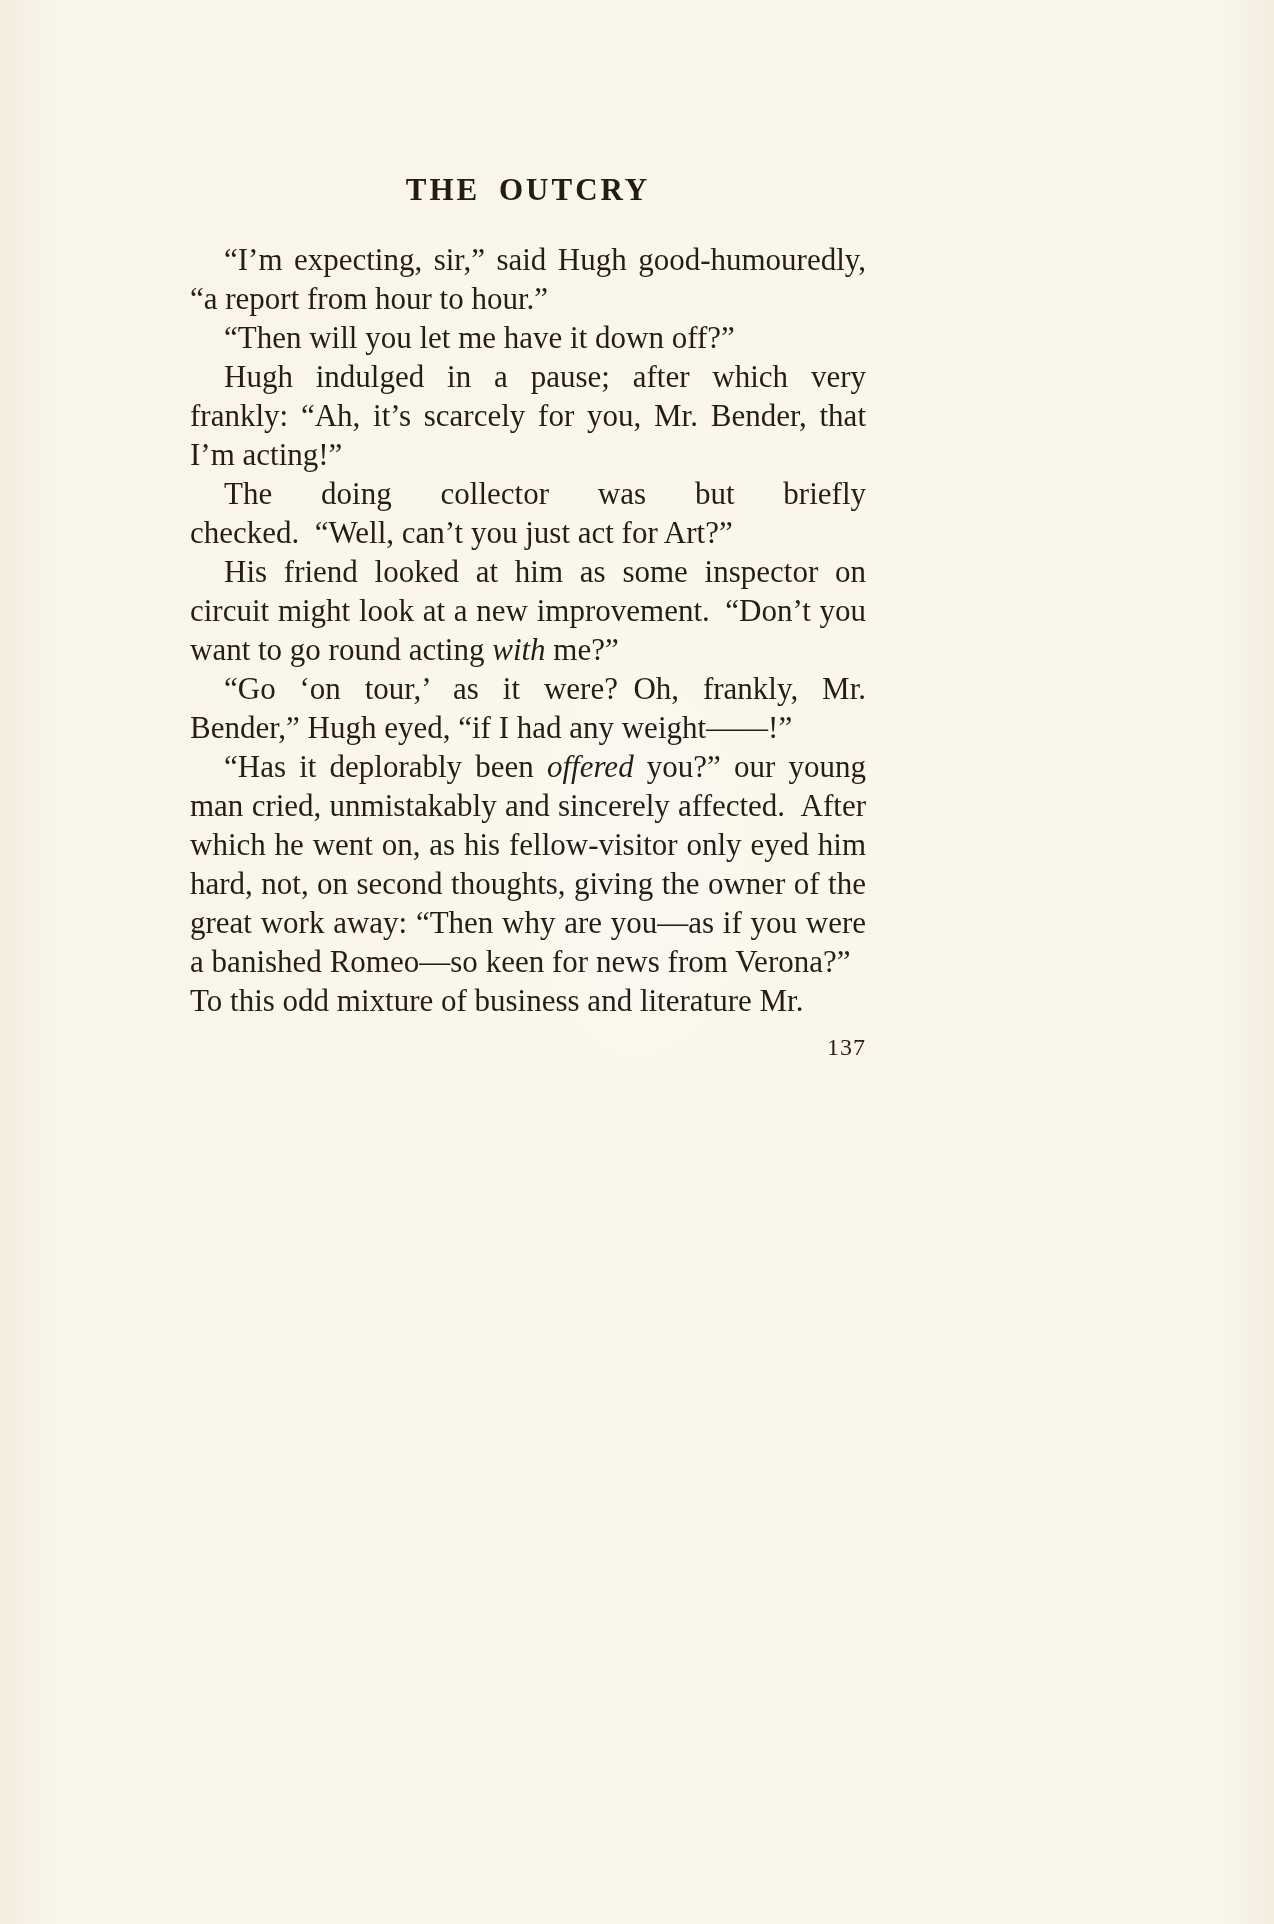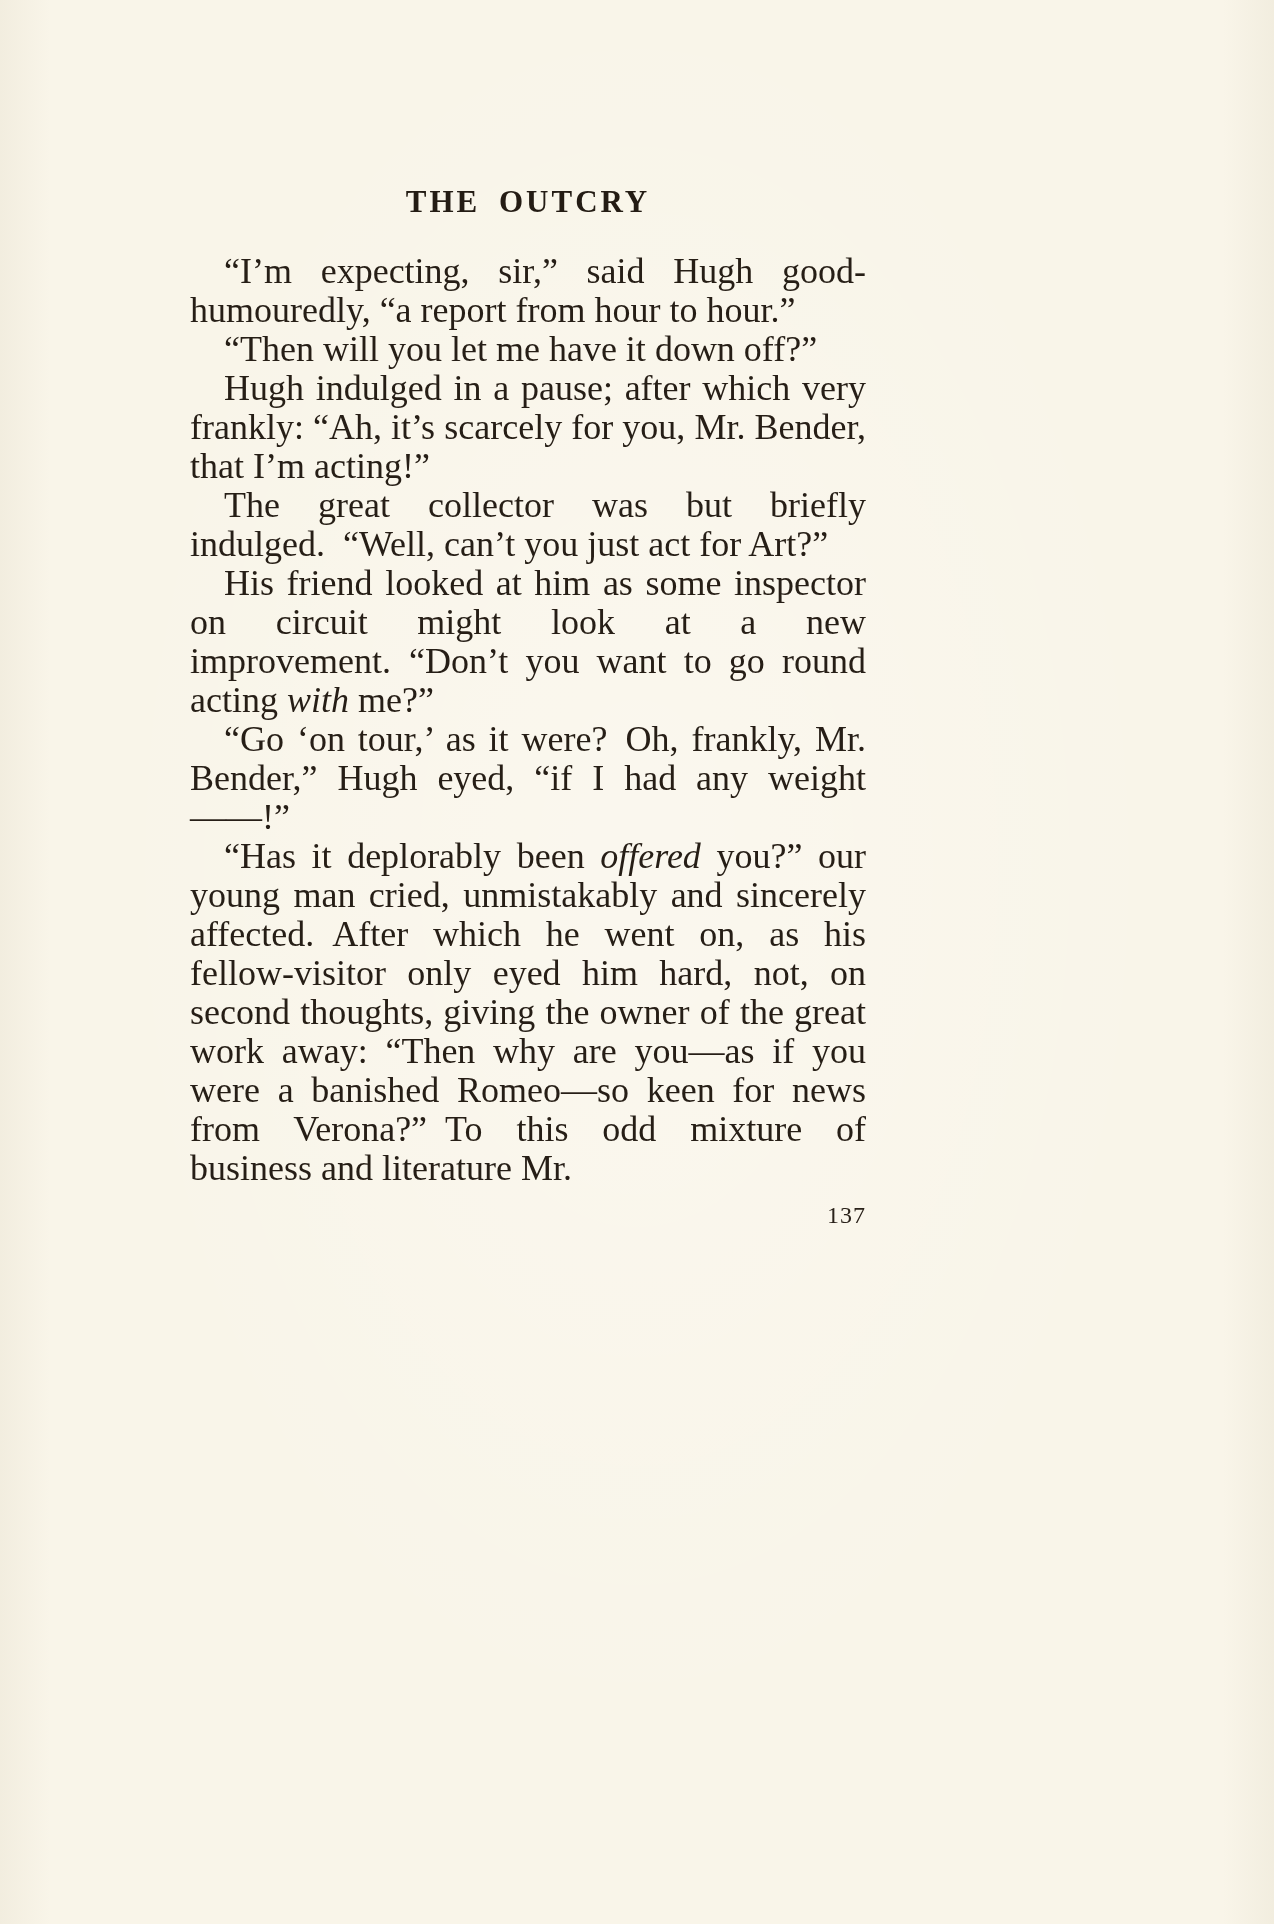--- a/index.html
+++ b/index.html
@@ -19,35 +19,35 @@
     position: absolute;
     inset: 0;
     background:
       radial-gradient(ellipse at 50% 45%, rgba(255,255,255,0.25) 0%, rgba(0,0,0,0) 60%),
       linear-gradient(90deg, rgba(190,180,150,0.12) 0%, rgba(0,0,0,0) 4%, rgba(0,0,0,0) 96%, rgba(190,180,150,0.12) 100%),
       #f9f5e9;
   }
   .text-block {
     position: absolute;
     left: 190px;
-    top: 184px;
+    top: 172px;
     width: 676px;
   }
   .title {
     margin: 0 0 32px 0;
     font-size: 31px;
     font-weight: bold;
     letter-spacing: 3px;
     text-align: center;
     word-spacing: 8px;
     color: #241c14;
   }
   .body-text p {
     margin: 0;
-    font-size: 36px;
+    font-size: 31px;
     line-height: 39px;
     text-align: justify;
     text-indent: 34px;
   }
   .body-text p i {
     font-style: italic;
     margin-top: 13px;
   }
   .folio {
     margin-top: 14px;
@@ -60,20 +60,20 @@
 </head>
 <body>
 
 <div class="scan-page">
   <div class="text-block">
     <h1 class="title">THE OUTCRY</h1>
     <div class="body-text">
         <p><span>“I’m expecting, sir,” said Hugh good-humouredly, “a report from hour to hour.”</span></p>
         <p><span>“Then will you let me have it down off?”</span></p>
         <p><span>Hugh indulged in a pause; after which very frankly: “Ah, it’s scarcely for you, Mr. Bender, that I’m acting!”</span></p>
-        <p><span>The great collector was but briefly indulged. “Well, can’t you just act for Art?”</span></p>
+        <p><span>The doing collector was but briefly checked. “Well, can’t you just act for Art?”</span></p>
         <p><span>His friend looked at him as some inspector on circuit might look at a new improvement. “Don’t you want to go round acting </span><i>with</i><span> me?”</span></p>
         <p><span>“Go ‘on tour,’ as it were? Oh, frankly, Mr. Bender,” Hugh eyed, “if I had any weight——!”</span></p>
         <p><span>“Has it deplorably been </span><i>offered</i><span> you?” our young man cried, unmistakably and sincerely affected. After which he went on, as his fellow-visitor only eyed him hard, not, on second thoughts, giving the owner of the great work away: “Then why are you—as if you were a banished Romeo—so keen for news from Verona?” To this odd mixture of business and literature Mr.</span></p>
       </div>
     <div class="folio">137</div>
   </div>
 </div>
 
 </body></html>

